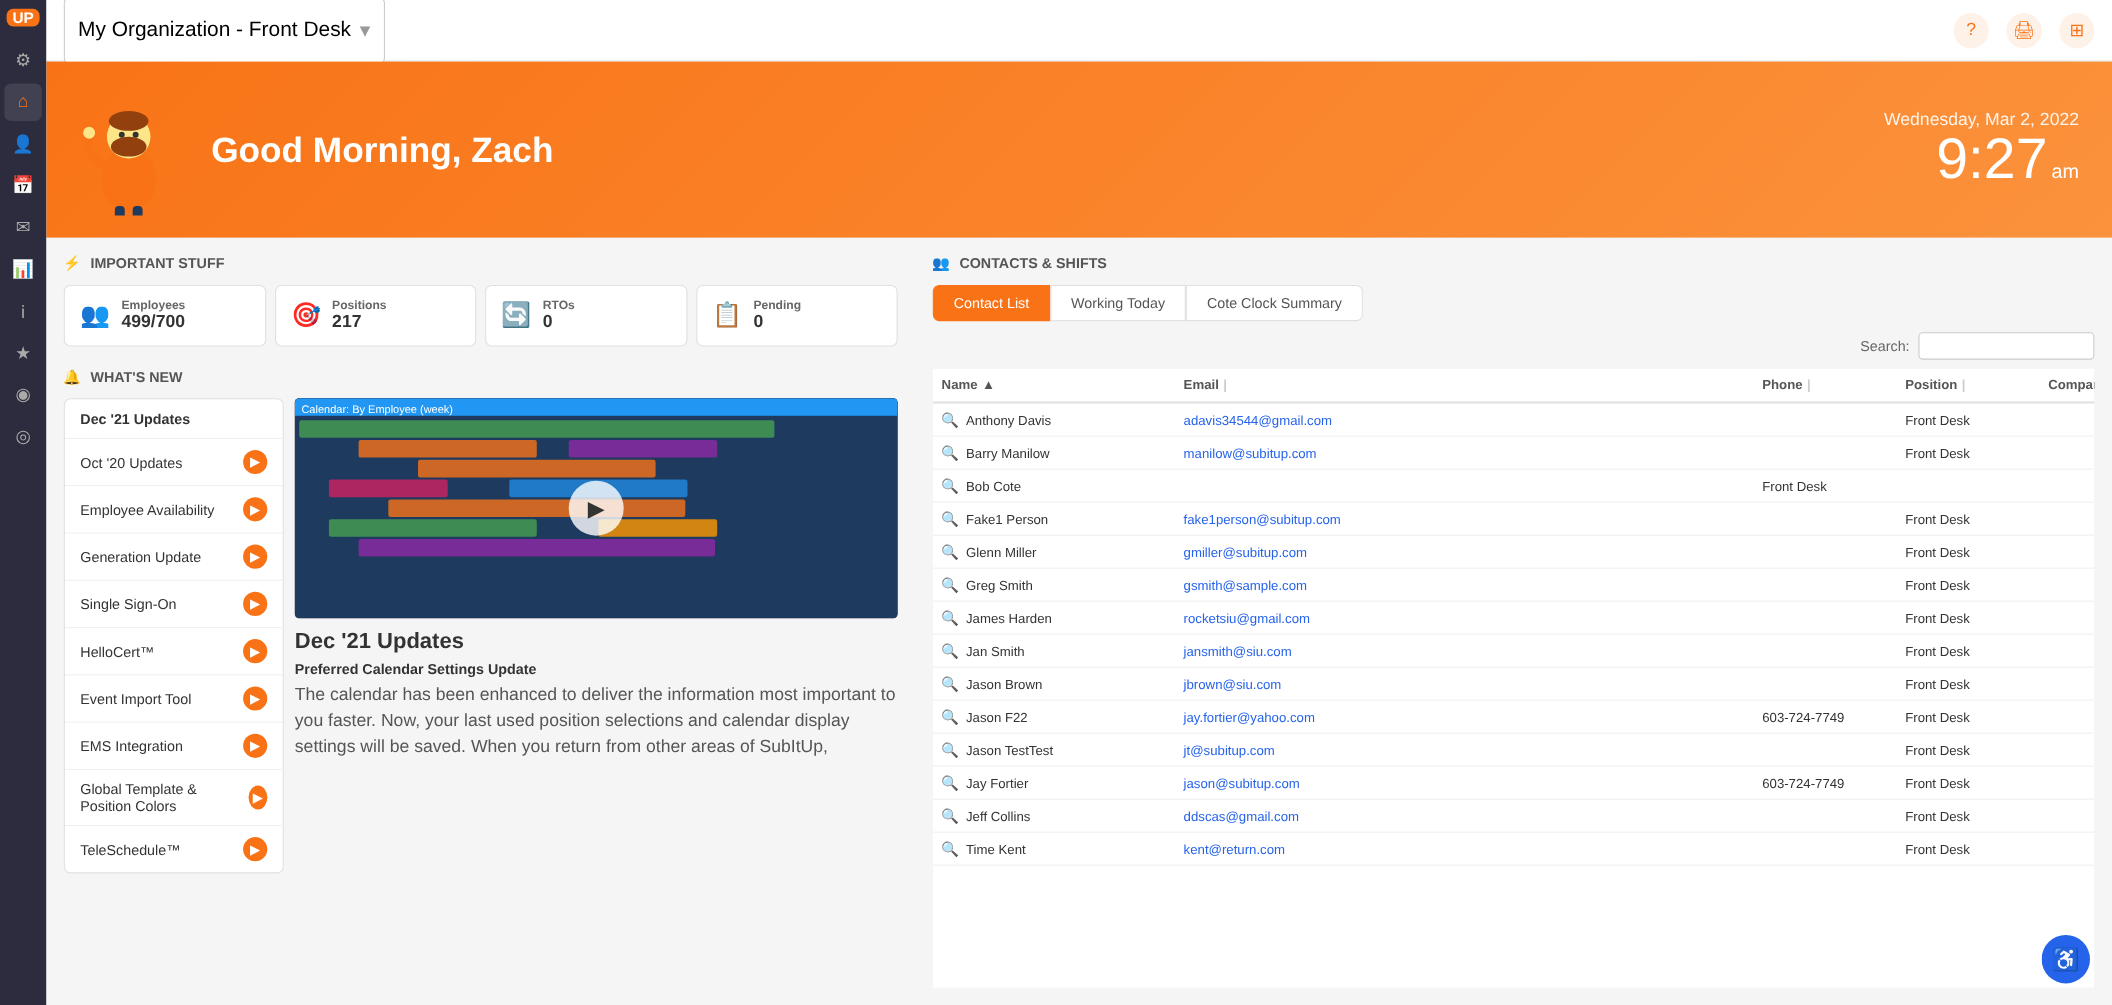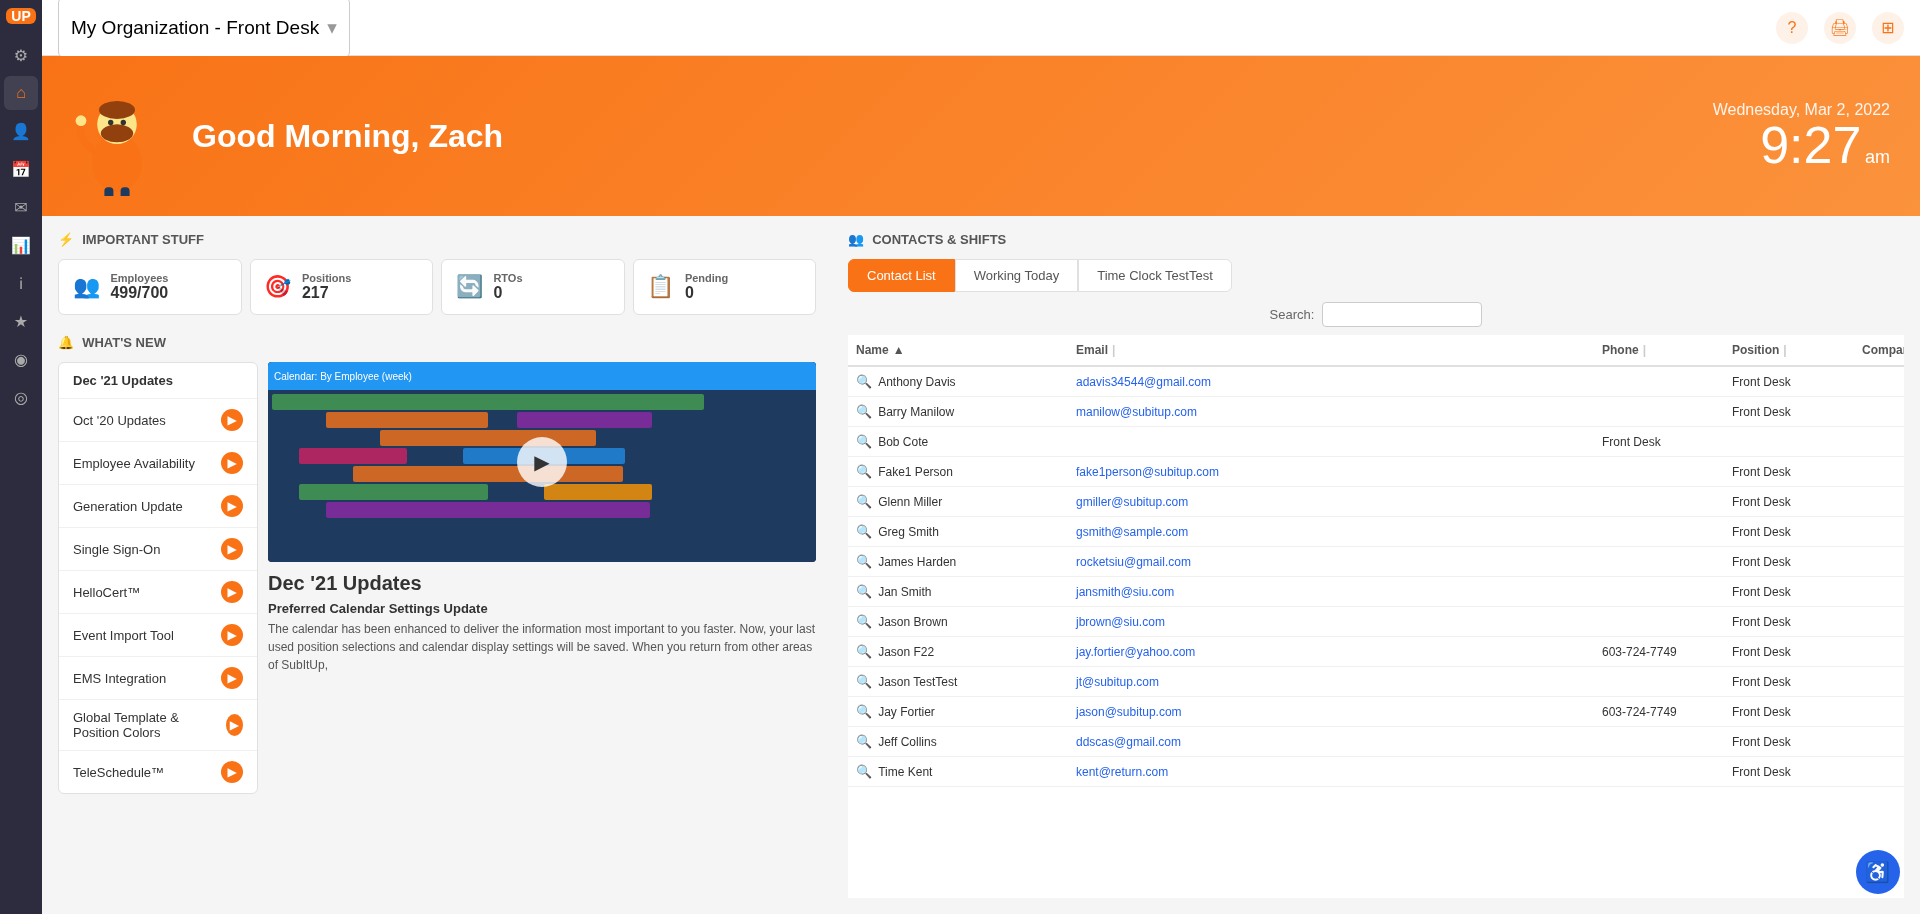--- a/index.html
+++ b/index.html
@@ -205,21 +205,21 @@
       cursor: pointer;
       font-size: 13px;
       color: #555;
     }
     .tab:first-child { border-radius: 6px 0 0 6px; }
     .tab:last-child { border-radius: 0 6px 6px 0; }
     .tab.active { background: #f97316; color: white; border-color: #f97316; }
 
     .search-row {
       display: flex;
-      justify-content: center;
+      justify-content: flex-end;
       margin-bottom: 8px;
       align-items: center;
       gap: 8px;
     }
     .search-label { font-size: 13px; color: #666; }
     .search-input {
       border: 1px solid #ccc;
       border-radius: 4px;
       padding: 4px 8px;
       font-size: 13px;
@@ -304,32 +304,32 @@
     }
 
     
     .video-bg {
       position: absolute;
       top: 0; left: 0; right: 0; bottom: 0;
       background: #1e3a5f;
       display: flex;
       flex-direction: column;
     }
-    .vcal-bar { height: 28px; background: #2196F3; display: flex; align-items: center; padding: 0 6px; }
+    .vcal-bar { height: 16px; background: #2196F3; display: flex; align-items: flex-end; padding: 0 6px; }
     .vcal-content { flex: 1; display: flex; flex-direction: column; gap: 2px; padding: 4px; }
     .vcal-row { display: flex; gap: 2px; }
     .vcal-cell { height: 16px; border-radius: 2px; }
 
     .news-and-video { display: flex; gap: 10px; }
     .news-list-col { flex: 0 0 200px; }
     .video-col { flex: 1; }
 
     .dec-updates-title { font-size: 20px; font-weight: 700; color: #333; margin: 10px 0 6px; }
     .dec-updates-subtitle { font-size: 13px; font-weight: 700; color: #333; margin-bottom: 4px; }
-    .dec-updates-text { font-size: 12px; color: #555; line-height: 1.5; }
+    .dec-updates-text { font-size: 16px; color: #555; line-height: 1.5; }
 
     .left-panel::-webkit-scrollbar { width: 6px; }
     .left-panel::-webkit-scrollbar-track { background: transparent; }
     .left-panel::-webkit-scrollbar-thumb { background: #ccc; }
   </style>
 </head>
 <body>
 
 <div class="sidebar">
   <div class="sidebar-logo">UP</div>
@@ -533,21 +533,21 @@
 
     <div class="right-panel">
       <div class="contacts-header">
         <span>👥</span>
         <span>CONTACTS &amp; SHIFTS</span>
       </div>
 
       <div class="tabs">
         <div class="tab active">Contact List</div>
         <div class="tab">Working Today</div>
-        <div class="tab">Time Clock TestTest</div>
+        <div class="tab">Cote Clock Summary</div>
       </div>
 
       <div class="search-row">
         <label class="search-label">Search:</label>
         <input class="search-input" type="text" style="">
       </div>
 
       <div class="contacts-table">
         <div class="table-header">
           <div class="th">Name <span>▲</span></div>

